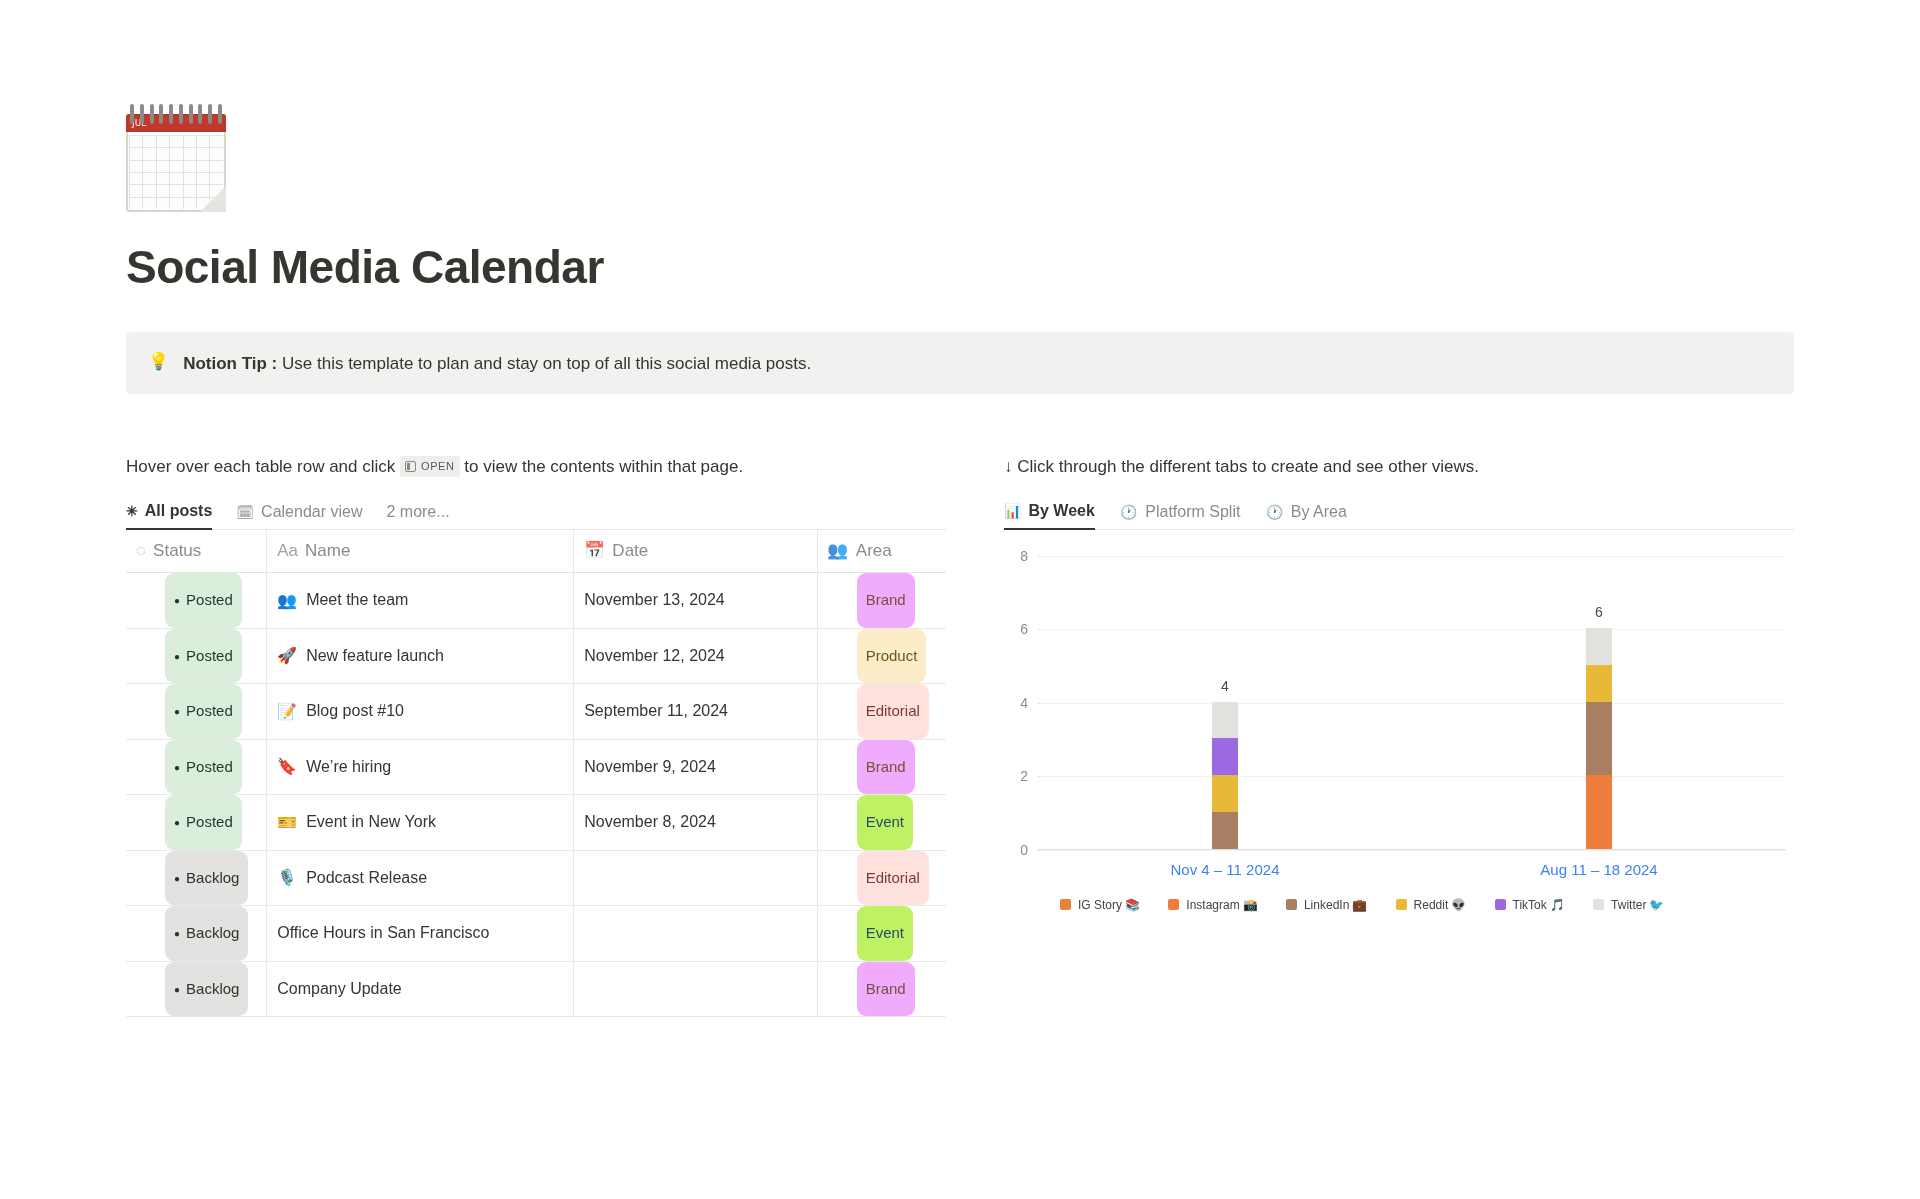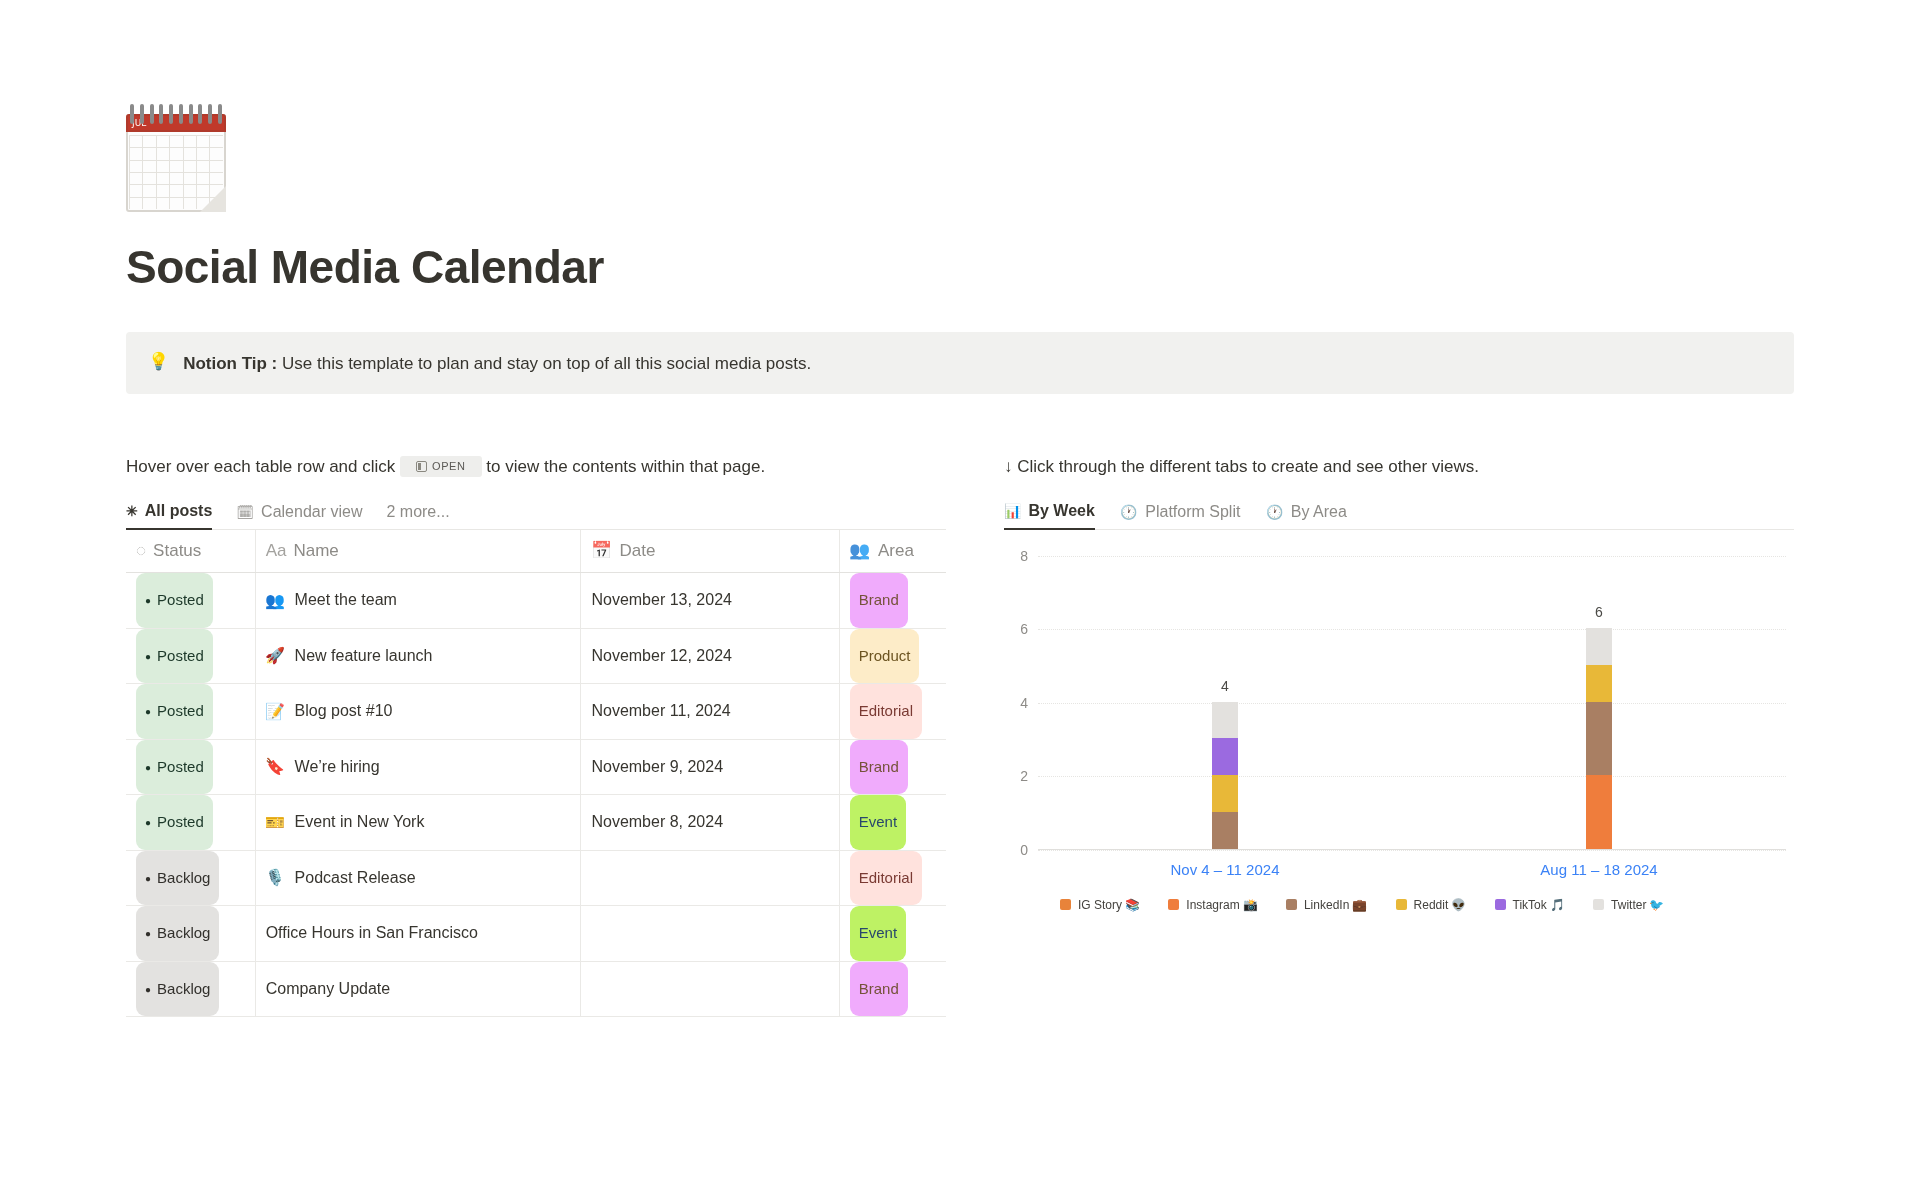--- a/index.html
+++ b/index.html
@@ -109,21 +109,21 @@
   .hint {
     font-size: 17px;
     line-height: 1.5;
     color: #37352f;
     margin: 0 0 22px 0;
   }
   .open-chip {
     display: inline-flex; align-items: center; gap: 5px;
     background: #eeeeec;
     border-radius: 3px;
-    padding: 2px 16px;
+    padding: 2px 5px;
     font-size: 11px;
     letter-spacing: 0.6px;
     color: #5b5955;
     vertical-align: middle;
     position: relative; top: -1px;
   }
   .open-chip .gl {
     display: inline-block; width: 11px; height: 11px;
     border: 1.4px solid #8a8880; border-radius: 2px;
     position: relative;
@@ -177,20 +177,21 @@
   .col-name   { width: 290px; border-right: 1px solid #eae9e6; margin-left: 16px; }
   .col-date   { width: 230px; border-right: 1px solid #eae9e6; }
   .col-area   { width: 95px; }
 
   .pill {
     display: inline-block;
     border-radius: 9px;
     padding: 16px 9px;
     font-size: 15px;
     line-height: 1.5;
+    margin-left: 29px;
   }
   .pill.dot::before {
     content: "\25CF";
     font-size: 10px;
     margin-right: 6px;
     position: relative; top: -1px;
   }
   .st-posted  { background: #dbeddb; color: #1c3829; }
   .st-backlog { background: #e3e2e0; color: #32302c; }
   .ar-brand    { background: #f0abfc; color: #75523a; }
@@ -360,21 +361,21 @@
                 <td class="col-area"><span class="pill ar-product">Product</span></td>
               </tr>
               <tr>
                 <td class="col-status"><span class="pill dot st-posted">Posted</span></td>
                 <td class="col-name">
                   <div class="name-cell">
                     <span>📝</span>
                     <span>Blog post #10</span>
                   </div>
                 </td>
-                <td class="col-date">November 11, 2024</td>
+                <td class="col-date">September 11, 2024</td>
                 <td class="col-area"><span class="pill ar-editorial">Editorial</span></td>
               </tr>
               <tr>
                 <td class="col-status"><span class="pill dot st-posted">Posted</span></td>
                 <td class="col-name">
                   <div class="name-cell">
                     <span>🔖</span>
                     <span>We’re hiring</span>
                   </div>
                 </td>

